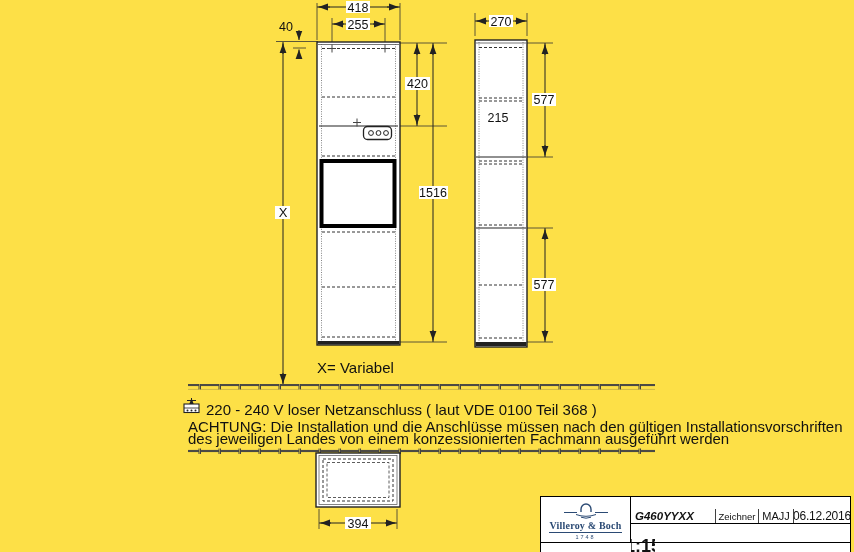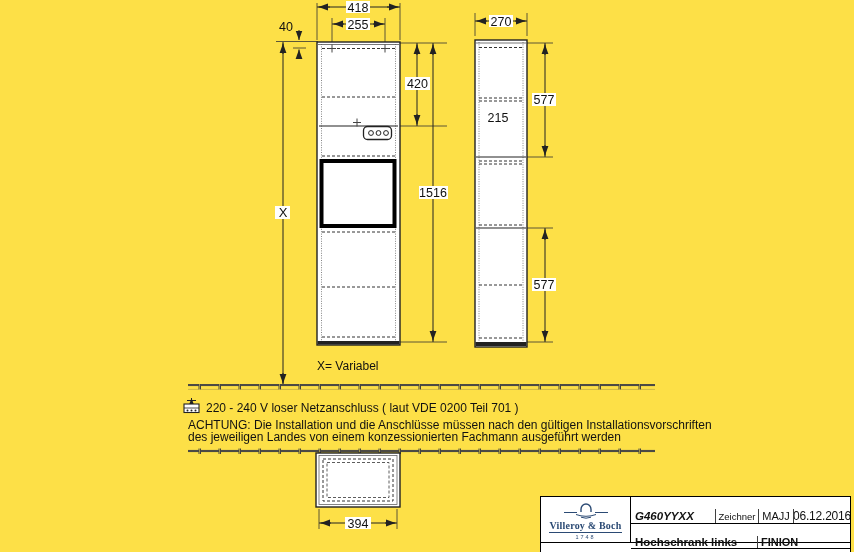--- a/index.html
+++ b/index.html
@@ -1,21 +1,21 @@
 <!DOCTYPE html>
 <html><head>
 <meta charset="utf-8">
 <style>
   html,body{margin:0;padding:0;background:#fff;}
   #stage{position:relative;width:854px;height:552px;background:#fde047;overflow:hidden;
          font-family:"Liberation Sans",sans-serif;color:#111;}
   #drawing{position:absolute;left:0;top:0;}
   svg text{font-family:"Liberation Sans",sans-serif;fill:#111;}
   .dimtxt{font-size:12.5px;}
-  .note{position:absolute;font-size:12px;color:#111;white-space:nowrap;}
+  .note{position:absolute;font-size:15px;color:#111;white-space:nowrap;}
   
   .tb{position:absolute;left:540px;top:496px;width:311px;border:1.5px solid #000;background:#fff;box-sizing:border-box;}
   .tb-main{display:flex;height:45px;}
   .tb-logo{width:90px;border-right:1.5px solid #000;box-sizing:border-box;display:flex;flex-direction:column;
            align-items:center;justify-content:center;padding-top:1px;}
   .tb-brand{font-family:"Liberation Serif",serif;font-weight:bold;font-size:10px;color:#2b4a74;
             border-bottom:1px solid #2b4a74;padding:0 1px 1px 1px;white-space:nowrap;letter-spacing:.2px;}
   .tb-year{font-size:5.5px;color:#2b4a74;letter-spacing:2px;margin-top:1px;}
   .tb-grid{flex:1;display:flex;flex-direction:column;}
   .tb-row{flex:1;display:flex;align-items:stretch;border-bottom:1px solid #000;margin-top:12px;}
@@ -212,21 +212,21 @@
       <line x1="187" y1="400.5" x2="196" y2="400.5" stroke="#222" stroke-width="1"></line>
       <rect x="184" y="404" width="15" height="8.5" fill="#fff" stroke="#222" stroke-width="1.1"></rect>
       <line x1="184" y1="408" x2="199" y2="408" stroke="#222" stroke-width="0.8"></line>
       <circle cx="187.5" cy="410.5" r="1" fill="#222"></circle>
       <circle cx="191.5" cy="410.5" r="1" fill="#222"></circle>
       <circle cx="195.5" cy="410.5" r="1" fill="#222"></circle>
     </g>
   </svg>
 
   <div class="note" style="left:317px;top:359px;">X= Variabel</div>
-  <div class="note" style="left:206px;top:401px;">220 - 240 V loser Netzanschluss ( laut VDE 0200 Teil 701 )</div>
+  <div class="note" style="left:206px;top:401px;">220 - 240 V loser Netzanschluss ( laut VDE 0100 Teil 368 )</div>
   <div class="note" style="left:188px;top:418px;">ACHTUNG: Die Installation und die Anschlüsse müssen nach den gültigen Installationsvorschriften</div>
   <div class="note" style="left:188px;top:429.5px;">des jeweiligen Landes von einem konzessionierten Fachmann ausgeführt werden</div>
 
   <div class="tb">
     <div class="tb-main">
       <div class="tb-logo">
         <svg width="62" height="19" viewBox="0 0 62 19">
           <g stroke="#2b4a74" fill="none">
             <path d="M26,11 V8.2 a5,5.2 0 0 1 10,0 V11" stroke-width="1.4"></path>
             <line x1="9" y1="11.5" x2="22" y2="11.5" stroke-width="1"></line>
@@ -239,24 +239,20 @@
         <div class="tb-year">1748</div>
       </div>
       <div class="tb-grid">
         <div class="tb-row">
           <div class="cell c-article">G460YYXX</div>
           <div class="cell c-zlabel">Zeichner</div>
           <div class="cell c-zval">MAJJ</div>
           <div class="cell c-date">06.12.2016</div>
         </div>
         <div class="tb-row">
-          <div class="cell c-product">Hochschrank links</div>
-          <div class="cell c-collection">FINION</div>
-        </div>
-        <div class="tb-row">
           <div class="cell c-scale">1:15</div>
         </div>
       </div>
     </div>
     <div class="tb-disclaimer-wrap">
       <span class="tb-disclaimer">Diese Zeichnung ist unser geistiges Eigentum und darf ohne unsere Genehmigung nicht kopiert oder Dritten zugänglich gemacht werden.</span>
     </div>
   </div>
 
 </div>

